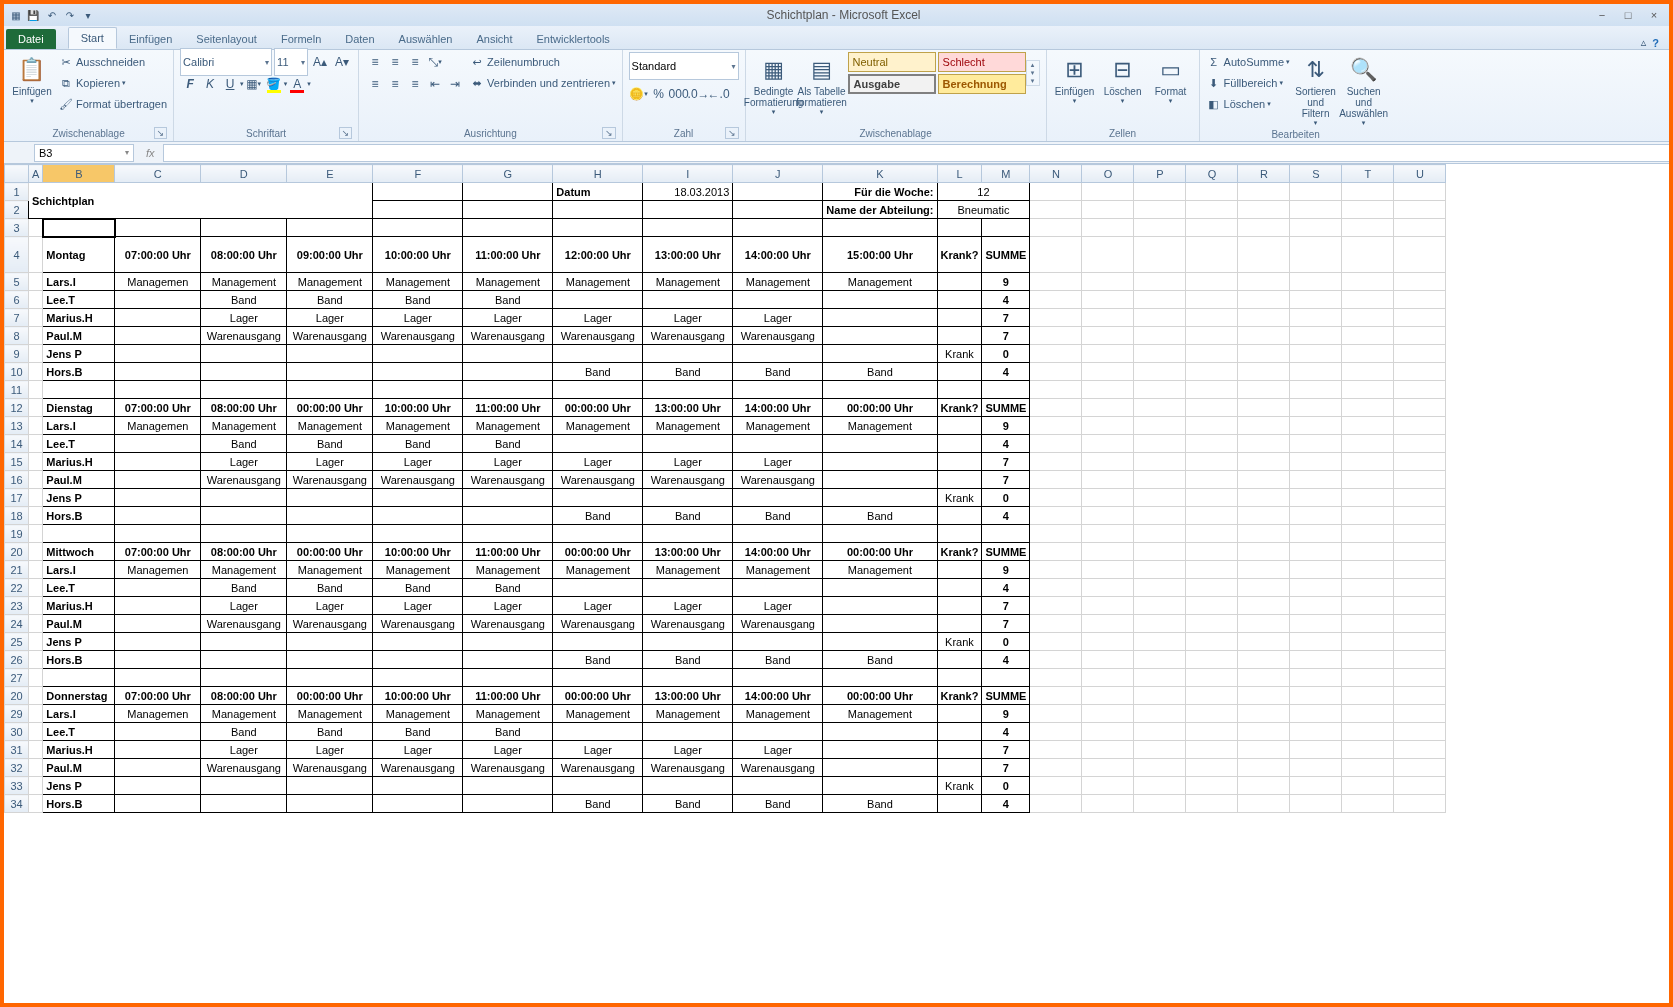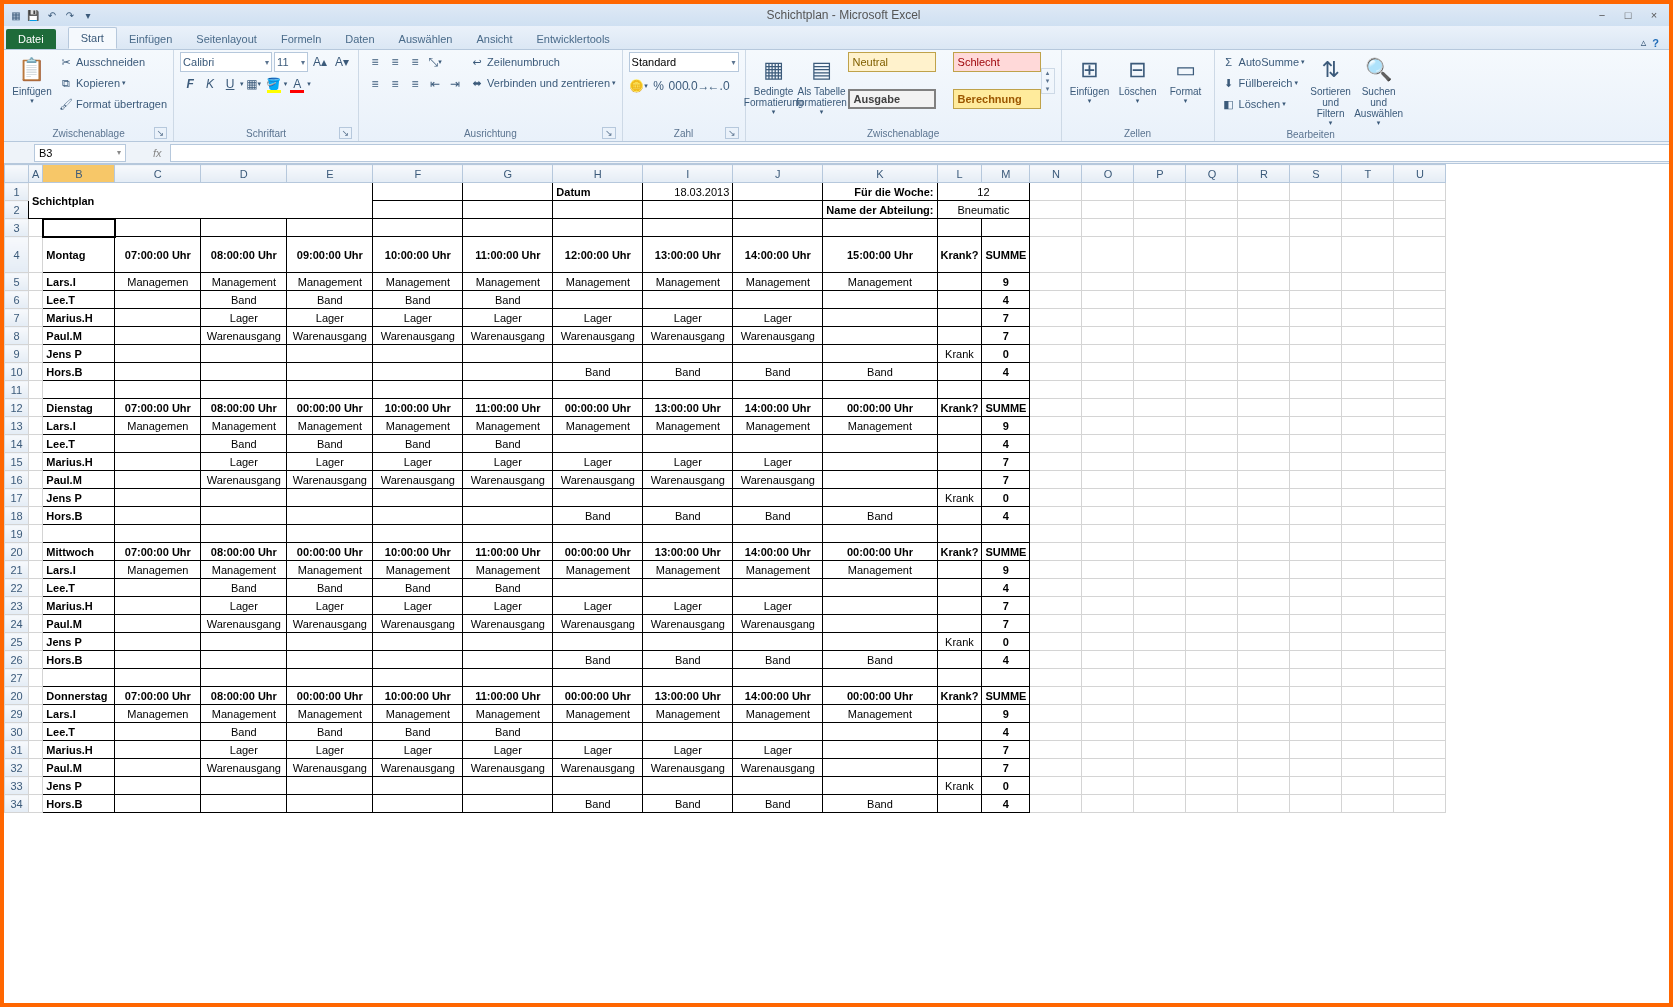--- a/index.html
+++ b/index.html
@@ -26,36 +26,36 @@
 .ribbon { background: linear-gradient(#f5f9fd,#e9f1fa); height: 92px; display: flex; border-bottom: 1px solid #b6c8dc; }
 .group { border-right: 1px solid #cdd9e6; padding: 2px 6px 0 6px; display: flex; flex-direction: column; }
 .group-body { flex: 1; display: flex; align-items: flex-start; gap: 4px; }
 .group-label { text-align: center; font-size: 10px; color: #5b7490; padding: 2px 0; position: relative; }
 .group-label .dlg { position: absolute; right: 0; bottom: 2px; font-size: 9px; color: #5b7490; border:1px solid #b6c8dc; padding:0 2px;}
 .bigbtn { display: flex; flex-direction: column; align-items: center; width: 44px; color: #3b5a7a; font-size: 10px; text-align: center; line-height: 1.1; padding-top: 2px; }
 .bigbtn .glyph { font-size: 22px; height: 32px; display: flex; align-items: center; justify-content: center; }
 .stack { display: flex; flex-direction: column; gap: 1px; }
 .row { display: flex; align-items: center; gap: 2px; height: 20px; font-size: 11px; color: #3b5a7a; white-space: nowrap; }
 .row .ic { width: 16px; text-align: center; }
-.sel { border: 1px solid #b6c8dc; background: #fff; height: 20px; font-size: 11px; padding: 0 2px; display:flex;align-items:center;justify-content:space-between; }
+.sel { border: 1px solid #b6c8dc; background: #fff; height: 28px; font-size: 11px; padding: 0 2px; display:flex;align-items:center;justify-content:space-between; }
 .sel .dd { font-size:8px;color:#5b7490; }
 .iconbtn { width: 20px; height: 20px; display: flex; align-items: center; justify-content: center; font-size: 12px; color: #3b5a7a; border:1px solid transparent;}
 .toggle-row{display:flex;gap:0;}
 .toggle-row .iconbtn{border:1px solid transparent;}
 .stylebox { border: 1px solid #bfa24a; width: 88px; height: 20px; font-size: 11px; display: flex; align-items: center; padding: 0 4px; }
 .sb-neutral { background: #fff2cc; color: #806000; }
 .sb-schlecht { background: #ffd9d9; color: #9c0006; }
 .sb-ausgabe { background: #f2f2f2; color: #3f3f3f; border: 2px solid #808080; font-weight: bold; }
 .sb-berechnung { background: #ffeb9c; color: #9c5700; font-weight: bold; }
-.style-grid{display:grid;grid-template-columns:auto auto;gap:17px;position:relative;}
+.style-grid{display:grid;grid-template-columns:auto auto;gap:2px;position:relative;}
 .style-dd{display:flex;flex-direction:column;justify-content:center;border:1px solid #cdd9e6;width:14px;font-size:7px;color:#5b7490;text-align:center;}
 
 
 .fbar { background: #eef3f9; height: 22px; display: flex; align-items: center; border-bottom: 1px solid #b6c8dc; font-size: 11px; }
-.namebox { width: 92px; border: 1px solid #b6c8dc; background: #fff; height: 18px; margin: 0 19px 0 30px; display: flex; align-items: center;justify-content:space-between; padding: 0 4px; }
+.namebox { width: 100px; border: 1px solid #b6c8dc; background: #fff; height: 18px; margin: 0 4px 0 30px; display: flex; align-items: center;justify-content:space-between; padding: 0 4px; }
 .namebox .dd{font-size:8px;color:#888;}
 .fx-btns { display: flex; gap: 8px; padding: 0 8px; color: #888; }
 .fx-btns span{font-style:italic;}
 .formula-input { flex: 1; border: 1px solid #b6c8dc; border-right:none; background: #fff; height: 18px; }
 
 
 .grid-area { flex: 1; overflow: auto; background: #fff; position: relative; }
 table.sheet { border-collapse: collapse; table-layout: fixed; }
 .sheet td, .sheet th { border: 1px solid #d4d4d4; height: 18px; font-size: 11px; padding: 0 3px; white-space: nowrap; overflow: hidden; }
 .colhdr th { background: linear-gradient(#f7f9fc,#e4ecf5); text-align: center; font-weight: normal; color: #3b5a7a; height: 18px; border:1px solid #b6c8dc;}

